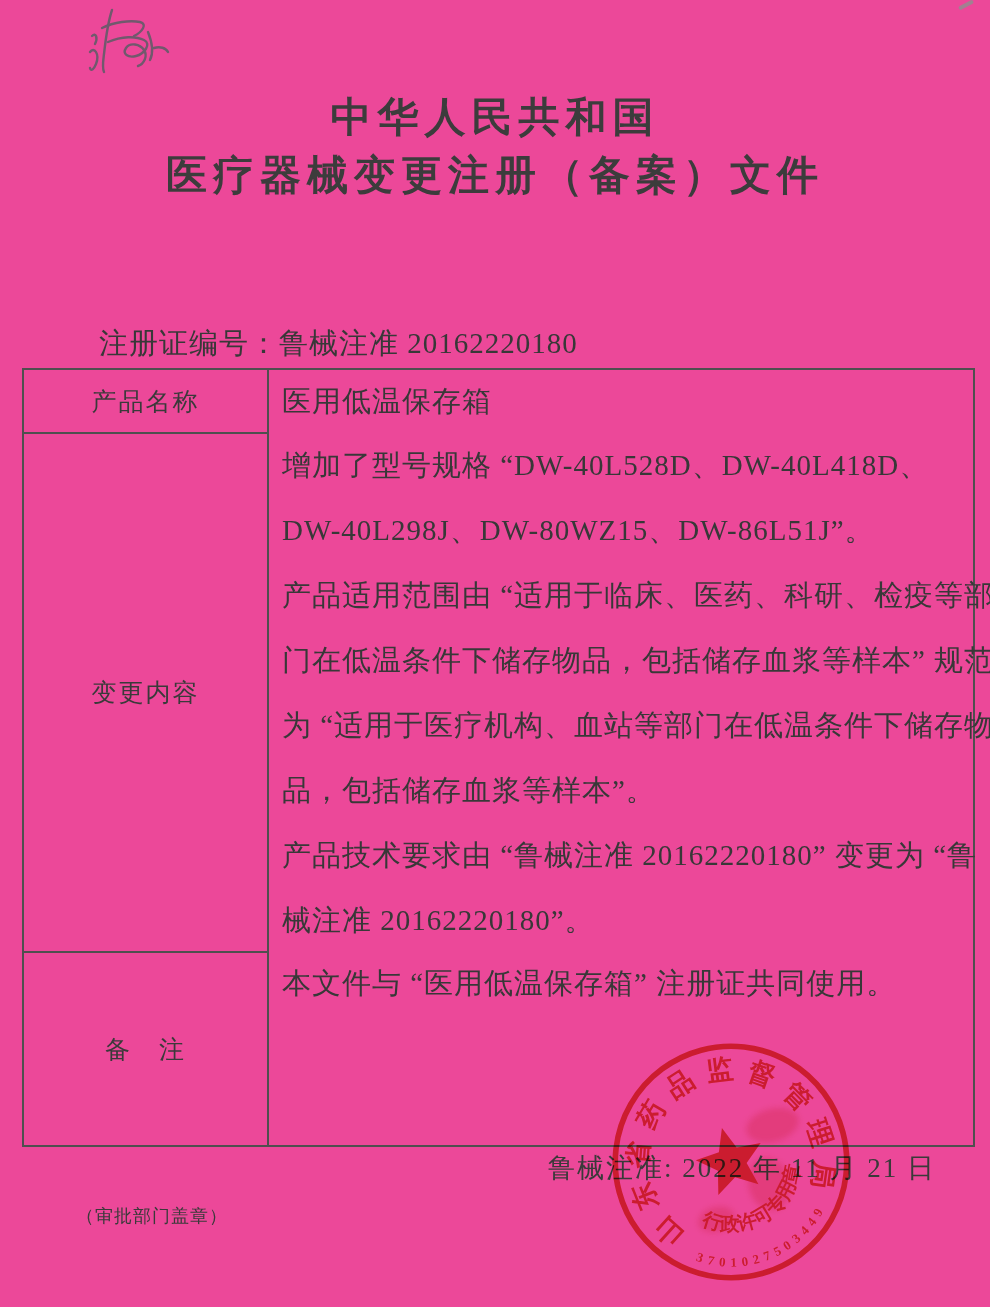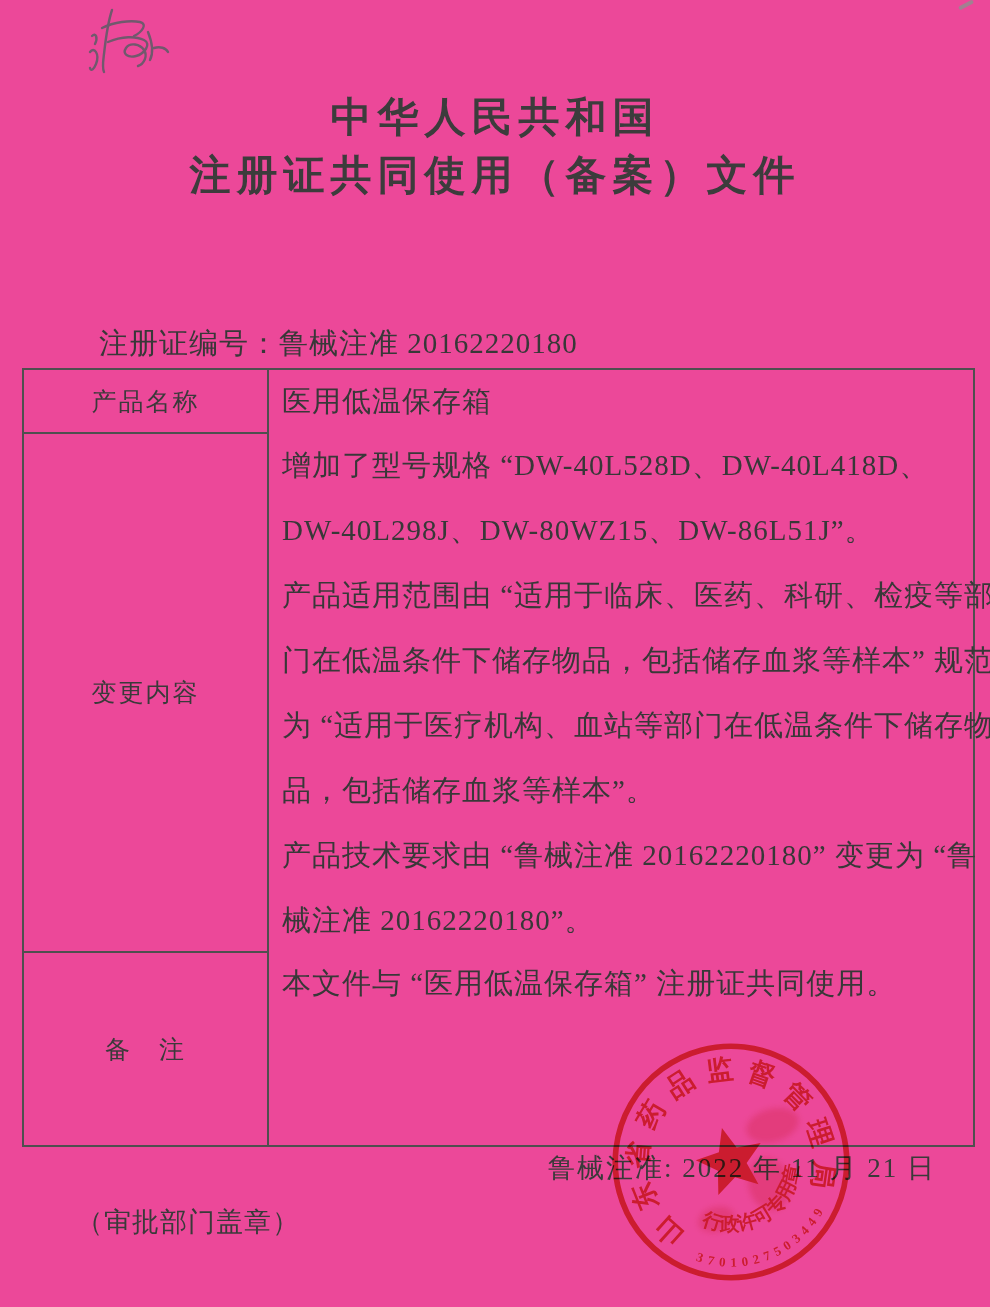--- a/index.html
+++ b/index.html
@@ -36,21 +36,21 @@
     font-size:29px;letter-spacing:1px;white-space:nowrap;color:#383838;}
   .single-line{display:flex;align-items:center;padding-left:13px;font-size:29px;
     letter-spacing:1px;white-space:nowrap;color:#383838;}
   .remark-line{padding:10px 6px 0 13px;font-size:29px;letter-spacing:1px;
     line-height:40px;white-space:nowrap;color:#383838;}
   
   .footer-approver{position:absolute;left:92px;top:1150px;font-size:27px;
     letter-spacing:1px;white-space:nowrap;}
   .footer-date{position:absolute;left:548px;top:1150px;font-size:27px;
     letter-spacing:2px;white-space:nowrap;}
-  .footer-sealnote{position:absolute;left:76px;top:1204px;font-size:27px;
+  .footer-sealnote{position:absolute;left:76px;top:1204px;font-size:18px;
     letter-spacing:1px;white-space:nowrap;}
   
   .seal{position:absolute;left:607px;top:1038px;width:248px;height:248px;
     transform:rotate(-15deg);opacity:.9;mix-blend-mode:multiply;pointer-events:none;}
   .seal svg{width:100%;height:100%;}
 </style>
 </head>
 <body>
 
 <div class="page">
@@ -62,21 +62,21 @@
       <path d="M24,26 C36,20 52,18 62,20 C70,22 64,30 56,34"></path>
       <path d="M30,40 C44,34 58,34 66,38 C74,42 66,52 58,54 C50,56 44,52 48,46 C52,40 62,42 66,48 C70,54 66,62 60,64"></path>
       <path d="M70,30 C74,40 76,50 72,58 M76,46 C82,44 88,46 90,50"></path>
     </g>
   </svg>
 
   <div class="artifact-tr"></div>
 
   <div class="title-block">
     <div class="title-line">中华人民共和国</div>
-    <div class="title-line">注册证共同使用（备案）文件</div>
+    <div class="title-line">医疗器械变更注册（备案）文件</div>
   </div>
 
   <div class="reg-line">
     <span>注册证编号：</span><span>鲁械注准 20162220180</span>
   </div>
 
   <div class="doc-table">
 
     <div class="cell label rb">产品名称</div>
     <div class="cell value rb single-line">医用低温保存箱</div>

